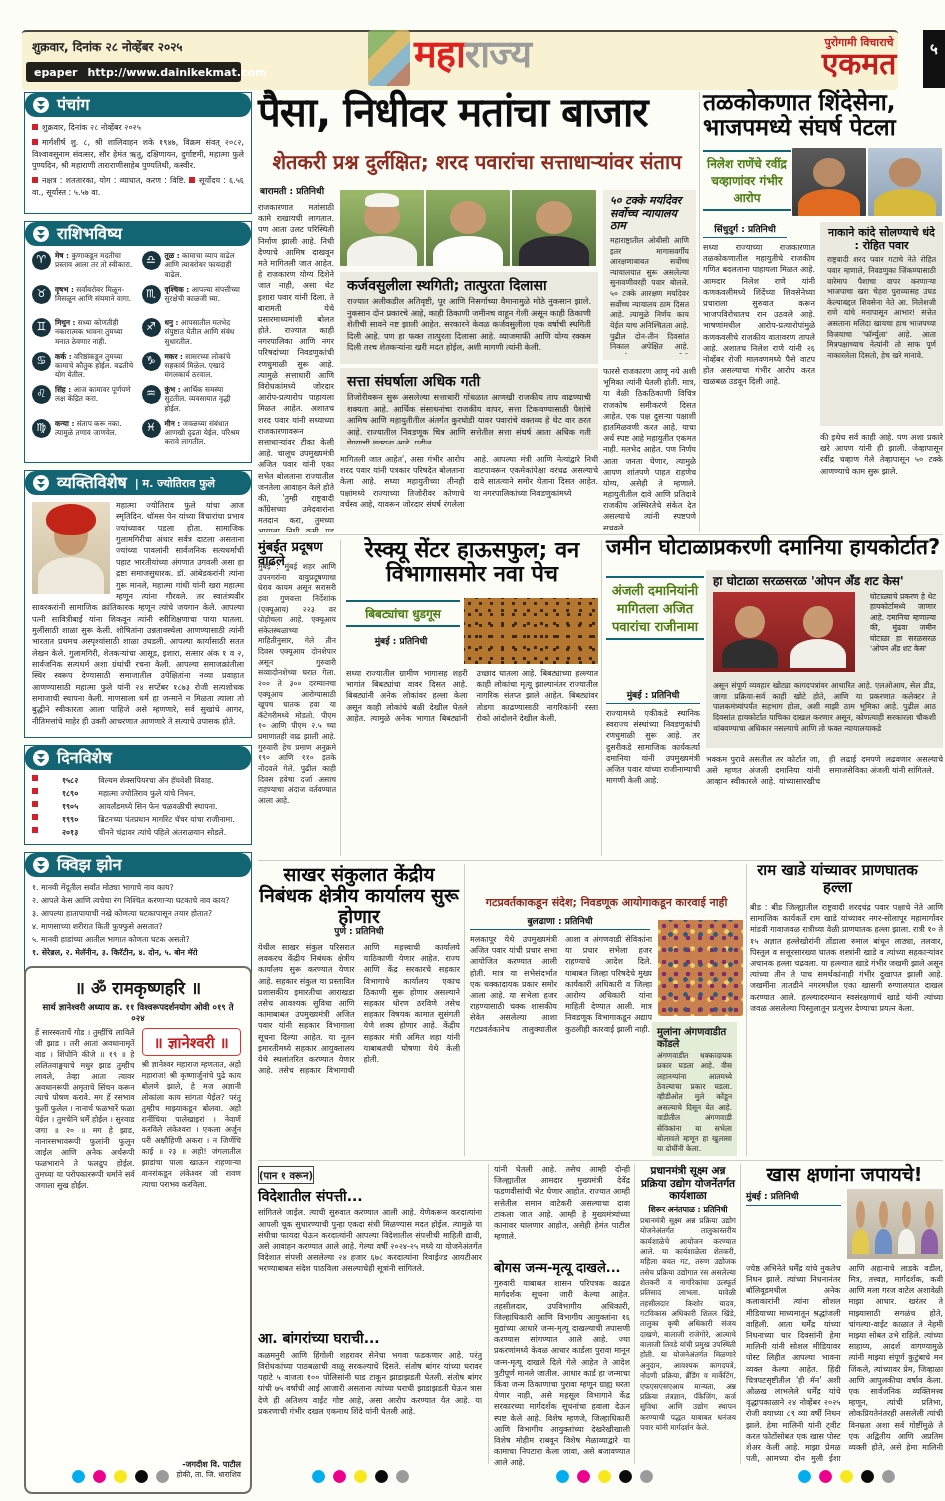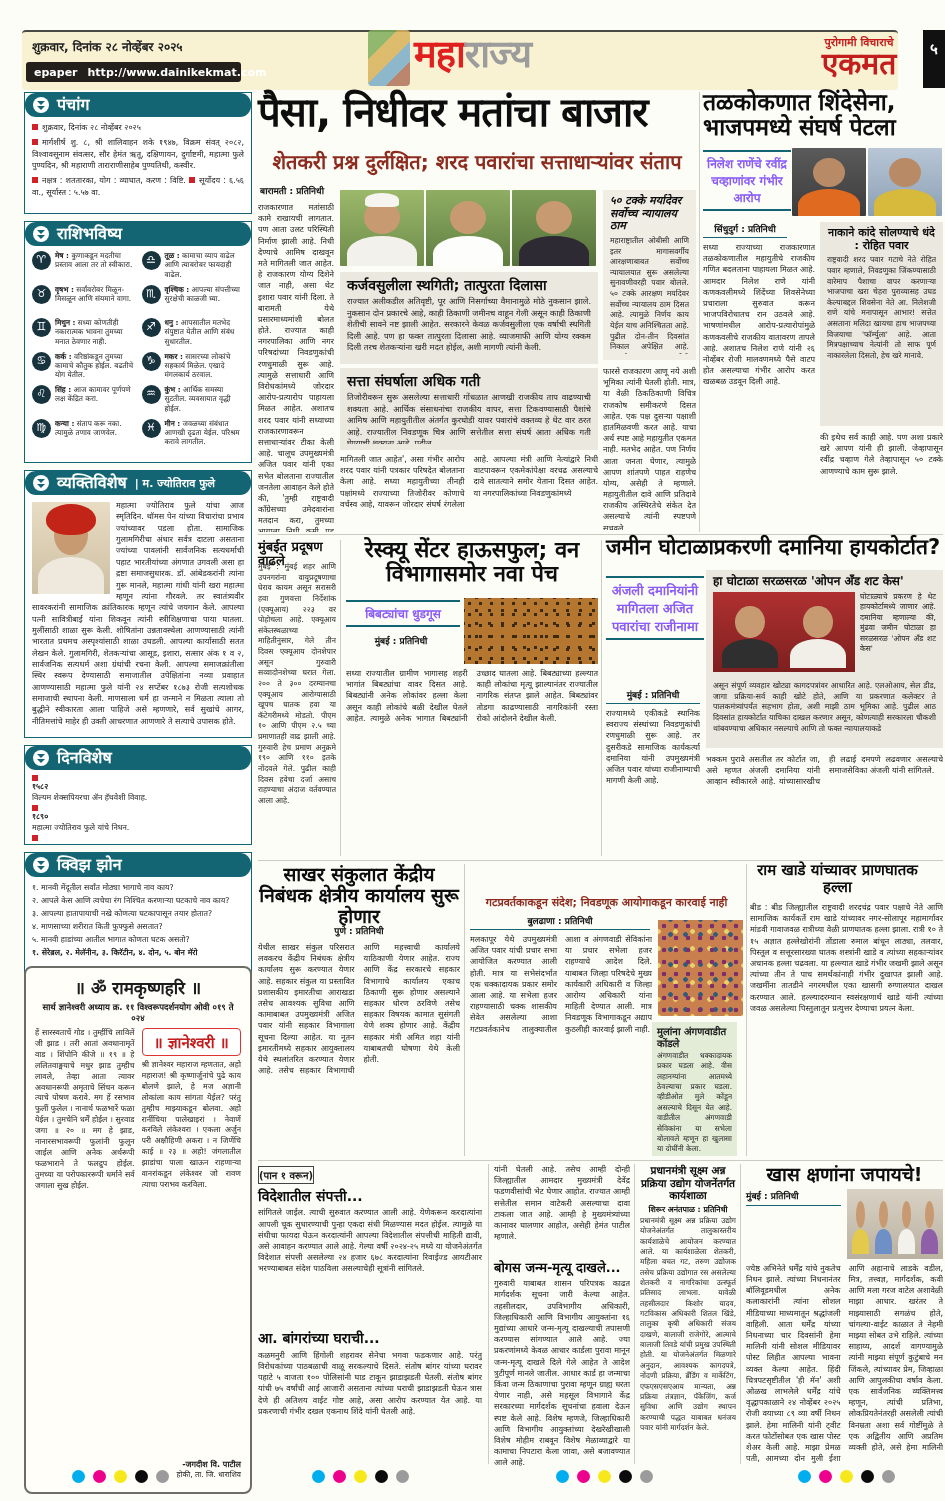--- a/index.html
+++ b/index.html
@@ -32,27 +32,27 @@
   .chev::before,.chev::after{content:'';position:absolute;left:4px;border-left:4px solid transparent;
         border-right:4px solid transparent;border-top:4px solid #136573;}
   .chev::before{top:4px}.chev::after{top:9px}
   .secb{padding:5px 7px;font-size:8px;line-height:1.42;text-align:justify;color:#1c1c1c;overflow:hidden;}
   .bullet{display:inline-block;width:6px;height:6px;background:#cf2127;margin-right:4px;}
   .pline{margin:0 0 4px 0;}
   .rgrid{display:grid;grid-template-columns:1fr 1fr;grid-template-rows:repeat(6,1fr);grid-auto-flow:column;gap:3px 7px;height:198px;}
   .ritem{display:flex;gap:4px;font-size:7.3px;line-height:1.3;text-align:left;}
   .rico{width:19px;height:19px;min-width:19px;border-radius:50%;background:#17333e;color:#fff;display:flex;
         align-items:center;justify-content:center;font-size:11px;}
-  .din{display:flex;gap:0;font-size:7.8px;margin-bottom:2px;align-items:flex-start;text-align:left;flex-direction:column;}
+  .din{display:flex;gap:20px;font-size:7.8px;margin-bottom:2px;align-items:flex-start;text-align:left;}
   .quizq{font-size:7.8px;margin:0 0 2px 0;text-align:left;}
   
   .hl{font-weight:bold;color:#0d0d0d;line-height:1.1;}
   .bt{font-size:8px;line-height:1.4;text-align:justify;overflow:hidden;color:#1b1b1b;}
   .byline{font-size:9px;font-weight:bold;color:#111;}
-  .kick{color:#8b5cf6;font-weight:bold;text-align:center;border-top:2px solid #136573;border-bottom:2px solid #136573;padding:3px 2px;}
+  .kick{color:#4d7c0f;font-weight:bold;text-align:center;border-top:2px solid #136573;border-bottom:2px solid #136573;padding:3px 2px;}
   .gbox{background:#eae8df;padding:5px 7px;box-sizing:border-box;overflow:hidden;}
   .gboxt{font-weight:bold;font-size:13px;line-height:1.15;margin-bottom:3px;color:#0d0d0d;}
   .vr{position:absolute;width:1px;background:#cdccc2;}
   .hrule{position:absolute;height:1px;background:#cdccc2;}
   .portrait{position:relative;overflow:hidden;border-radius:1px;}
   .portrait::before{content:'';position:absolute;width:44%;height:44%;border-radius:50%;background:var(--skin,#c89a72);top:14%;left:28%;}
   .portrait::after{content:'';position:absolute;width:84%;height:46%;border-radius:50% 50% 0 0;background:var(--shirt,#e8e4da);bottom:-6%;left:8%;}
   .minirow{display:flex;gap:2px;}
   .leopard{background:#b5772f;background-image:radial-gradient(#3c2a10 1.5px,transparent 2px),radial-gradient(#3c2a10 1.5px,transparent 2px);
            background-size:11px 11px,13px 13px;background-position:0 0,6px 6px;}
@@ -301,21 +301,21 @@
   <div class="abs bt" style="left:346px;top:668px;width:252px;height:188px;column-count:2;column-gap:9px;">सध्या राज्यातील ग्रामीण भागासह शहरी भागांत बिबट्यांचा वावर दिसत आहे. बिबट्यांनी अनेक लोकांवर हल्ला केला असून काही लोकांचे बळी देखील घेतले आहेत. त्यामुळे अनेक भागात बिबट्यांनी उच्छाद घातला आहे. बिबट्याच्या हल्ल्यात काही लोकांचा मृत्यू झाल्यानंतर राज्यातील नागरिक संतप्त झाले आहेत. बिबट्यांवर तोडगा काढण्यासाठी नागरिकांनी रस्ता रोको आंदोलने देखील केली.</div>
 
   <div class="vr" style="left:601px;top:540px;height:316px;"></div>
 
   <div class="abs hl" style="left:606px;top:536px;width:337px;font-size:21px;">जमीन घोटाळाप्रकरणी दमानिया हायकोर्टात?</div>
   <div class="abs kick" style="left:606px;top:576px;width:94px;font-size:13px;">अंजली दमानियांनी मागितला अजित पवारांचा राजीनामा</div>
   <div class="abs byline" style="left:606px;top:688px;width:94px;text-align:center;border-bottom:1.5px solid #136573;padding-bottom:2px;">मुंबई : प्रतिनिधी</div>
   <div class="abs bt" style="left:606px;top:708px;width:94px;height:148px;">राज्यामध्ये एकीकडे स्थानिक स्वराज्य संस्थांच्या निवडणुकांची रणधुमाळी सुरू आहे. तर दुसरीकडे सामाजिक कार्यकर्त्या दमानिया यांनी उपमुख्यमंत्री अजित पवार यांच्या राजीनाम्याची मागणी केली आहे.</div>
   <div class="abs gbox" style="left:706px;top:570px;width:237px;height:178px;">
     <div class="gboxt" style="font-size:12px;">हा घोटाळा सरळसरळ 'ओपन अँड शट केस'</div>
-    <div style="display:flex;gap:5px;">
+    <div style="display:flex;gap:15px;">
       <div class="minirow" style="width:142px;height:80px;background:linear-gradient(#b03030,#7d1f1f);padding:4px;box-sizing:border-box;">
         <div class="portrait" style="width:66px;height:72px;background:transparent;--skin:#c89a72;--shirt:#2f2f2f;"></div>
         <div class="portrait" style="width:66px;height:72px;background:transparent;--skin:#c89a72;--shirt:#f1efe8;"></div>
       </div>
       <div class="bt" style="width:80px;height:86px;font-size:7.5px;">घोटाळ्याचे प्रकरण हे थेट हायकोर्टामध्ये जाणार आहे. दमानिया म्हणाल्या की, मुंढवा जमीन घोटाळा हा सरळसरळ 'ओपन अँड शट केस'</div>
     </div>
     <div class="bt" style="height:56px;font-size:7.7px;margin-top:3px;">असून संपूर्ण व्यवहार खोट्या कागदपत्रांवर आधारित आहे. एलओआय, सेल डीड, जागा प्रक्रिया-सर्व काही खोटे होते, आणि या प्रकरणात कलेक्टर ते पालकमंत्र्यांपर्यंत सहभाग होता, अशी माझी ठाम भूमिका आहे. पुढील आठ दिवसांत हायकोर्टात याचिका दाखल करणार असून, कोणत्याही सरकारला चौकशी थांबवण्याचा अधिकार नसल्याचे आणि तो फक्त न्यायालयाकडे</div>
   </div>
   <div class="abs bt" style="left:706px;top:754px;width:237px;height:102px;column-count:2;column-gap:9px;">भक्कम पुरावे असतील तर कोर्टात जा, असे म्हणत अंजली दमानिया यांनी आव्हान स्वीकारले आहे. यांच्यासारखीच ही लढाई दमपणे लढवणार असल्याचे समाजसेविका अंजली यांनी सांगितले.</div>
 

